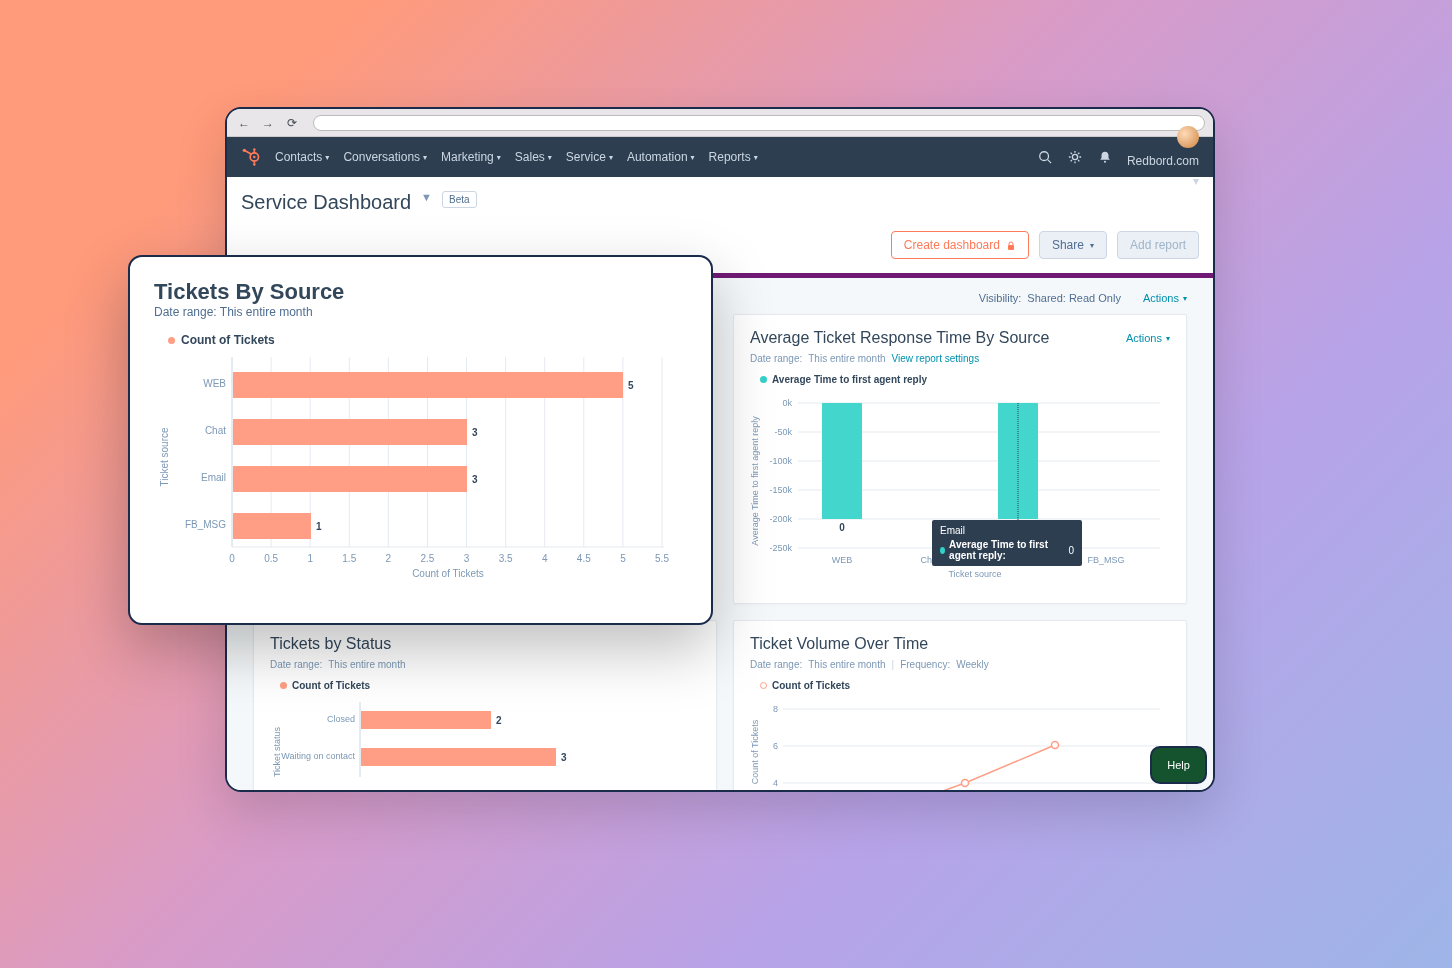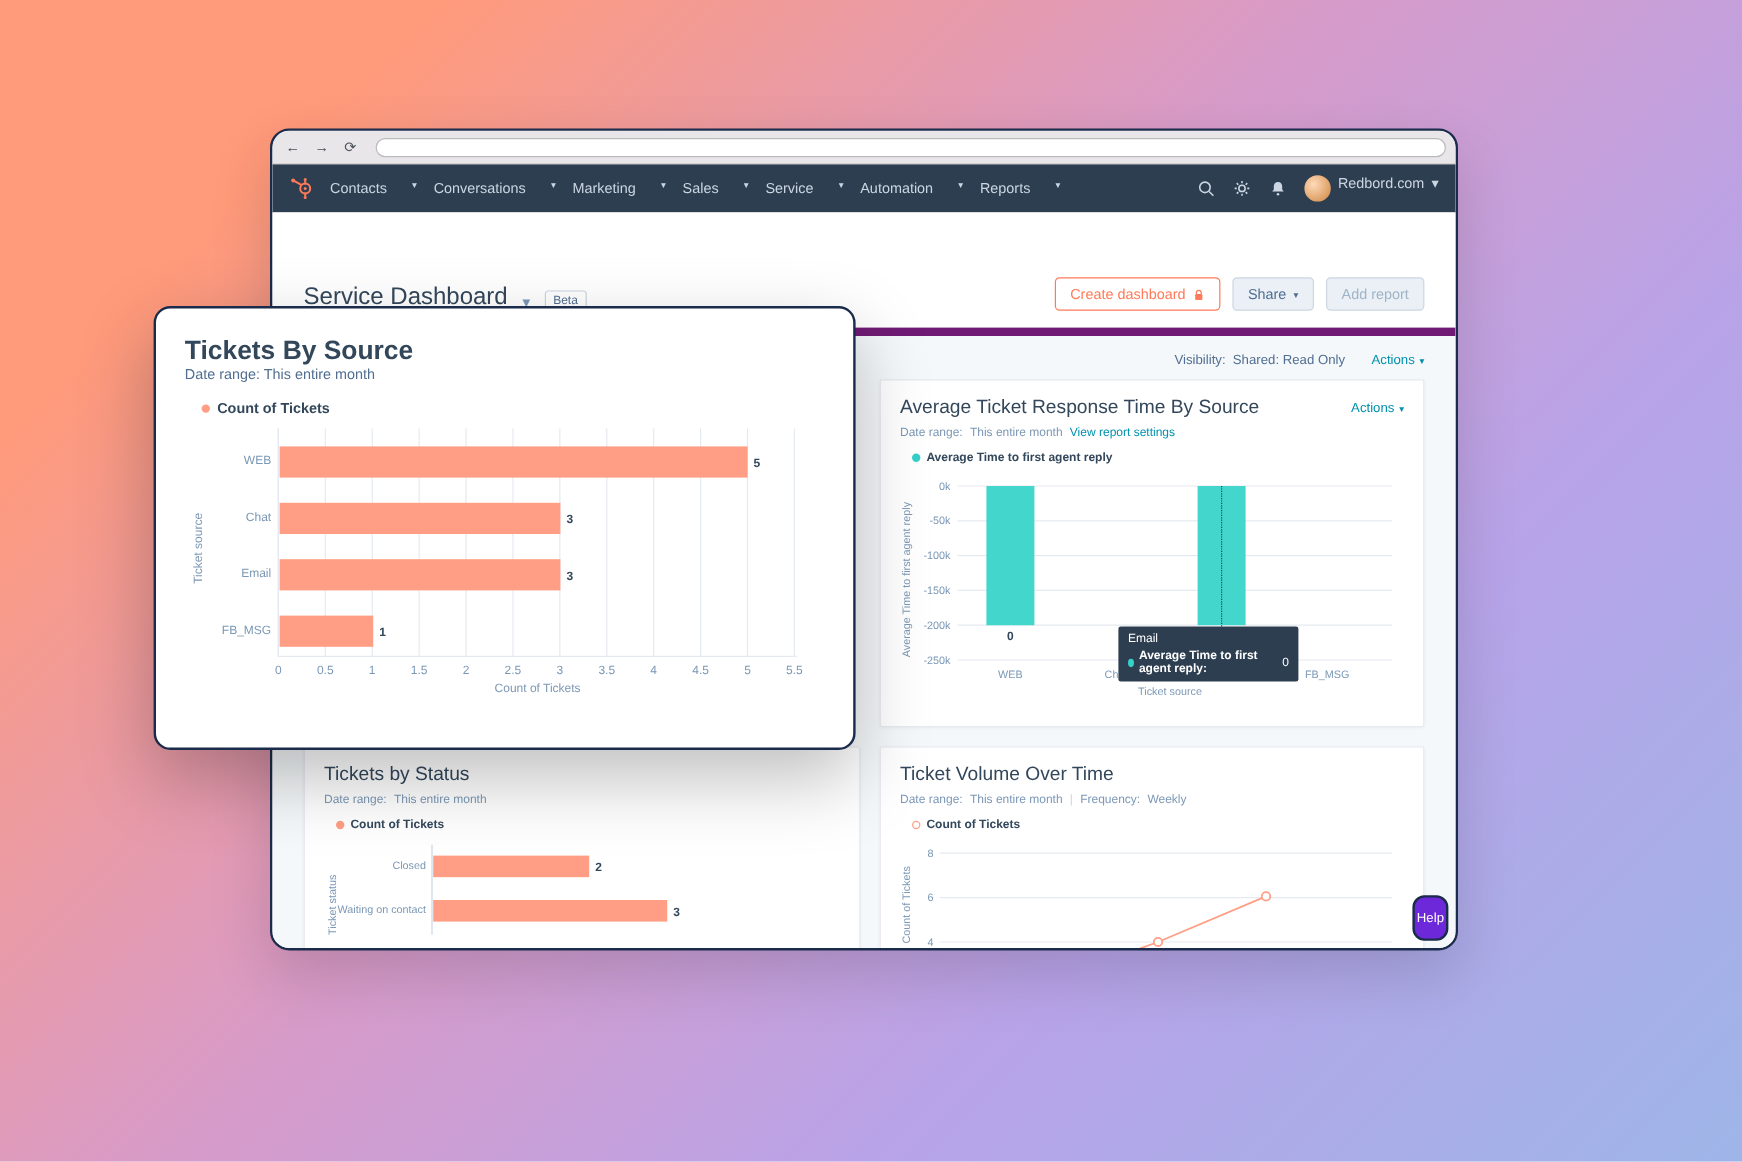--- a/index.html
+++ b/index.html
@@ -41,34 +41,34 @@
     height: 40px;
     background: #2d3e50;
     display: flex;
     align-items: center;
     color: #cbd6e2;
     font-size: 12px;
     padding: 0 14px;
     gap: 14px;
   }
   .sprocket { width:20px; height:20px; display:flex; align-items:center; }
-  .navitem { display:flex; gap:21px; cursor:pointer; }
+  .navitem { display:flex; align-items:center; gap:3px; cursor:pointer; }
   .navitem .caret { font-size:8px; }
   .nav-spacer { flex:1; }
   .nav-icon { width:16px; height:16px; display:flex; align-items:center; justify-content:center; cursor:pointer; }
   .avatar { width:22px; height:22px; border-radius:50%; background: radial-gradient(circle at 35% 35%, #ffdab9, #cd853f); }
-  .account { display:flex; align-items:flex-start; gap:6px; cursor:pointer; }
+  .account { display:flex; align-items:flex-end; gap:6px; cursor:pointer;flex-direction:column; }
 
   
   .page-header {
     background:#fff;
-    border-bottom:7px solid #701a75;
-    padding: 14px 26px;
+    border-bottom:5px solid #701a75;
+    padding: 14px 14px;
     display:flex;
-    align-items:flex-end;
+    align-items:flex-start;
     gap:10px;
   }
   .page-title { font-size:20px; color:#33475b; font-weight:400; }
   .page-title-caret { color:#7c98b6; font-size:11px; }
   .beta { font-size:10px; padding:2px 6px; border:1px solid #cbd6e2; border-radius:3px; color:#516f90; }
   .ph-spacer { flex:1; }
   .btn { font-size:12px; padding:6px 12px; border-radius:4px; border:1px solid transparent; cursor:pointer; display:flex; align-items:center; gap:6px;margin-top:40px; }
   .btn-create { border-color:#ff7a59; color:#ff7a59; background:#fff; }
   .lock-icon { width:10px; height:10px; display:inline-block; }
   .btn-share { background:#eaf0f6; color:#506e91; border-color:#cbd6e2; }
@@ -111,23 +111,23 @@
   }
   .overlay-title { font-size:22px; color:#33475b; font-weight:700; }
   .overlay-meta { font-size:12px; color:#506e91; }
   .overlay-legend { font-size:12px; font-weight:600; color:#33475b; display:flex; align-items:center; gap:6px; margin-top:14px; margin-left:14px; }
 
   
   .help-bubble {
     position:absolute;
     right:6px;
     bottom:6px;
-    width:30px;
+    width:57px;
     height:38px;
-    background:#6d28d9;
+    background:#14532d;
     border:2px solid #1b2b4b;
     border-radius:10px;
     color:#fff;
     font-size:11px;
     display:flex;
     align-items:center;
     justify-content:center;
     cursor:pointer;
   }
 

